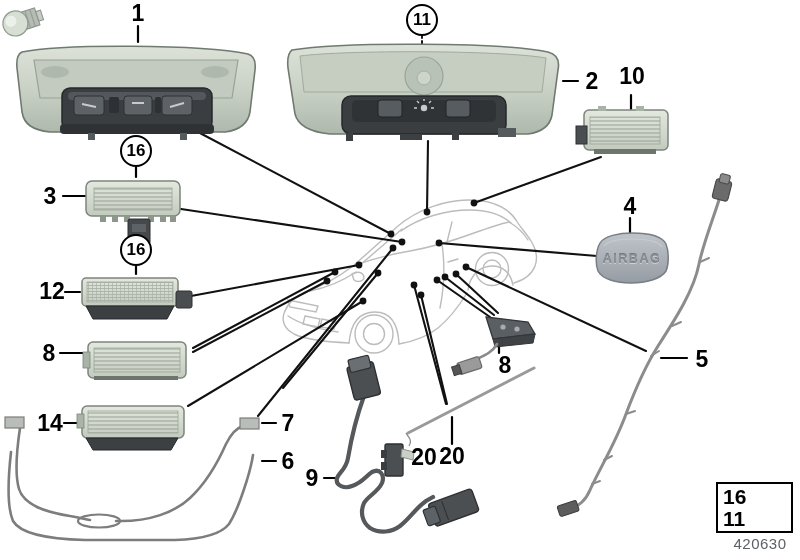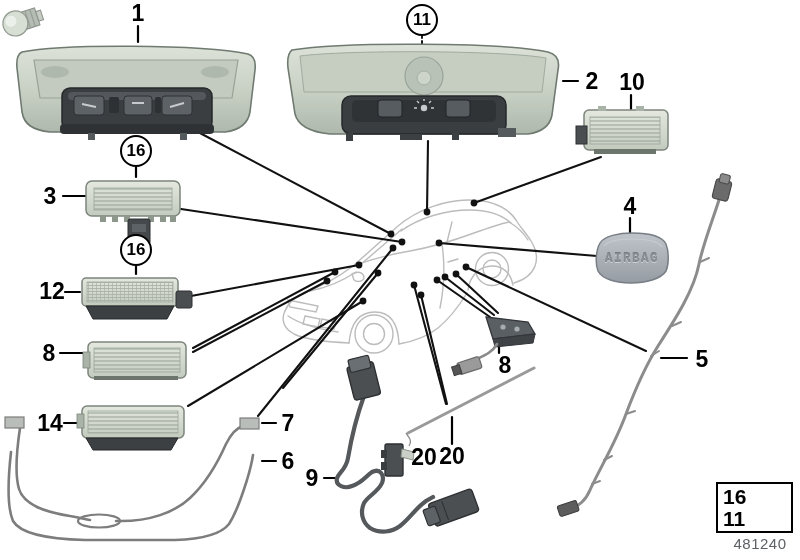--- a/index.html
+++ b/index.html
@@ -13,21 +13,21 @@
         align-items:center;justify-content:center;font-weight:700;font-size:17px;cursor:pointer;}
   .legend-box{position:absolute;left:716px;top:482px;width:77px;height:51px;border:2px solid #000;
         background:#fff;box-sizing:border-box;display:flex;align-items:center;}
   .legend-nums{display:flex;flex-direction:column;font-weight:700;font-size:21px;line-height:1.02;
         padding-left:5px;color:#000;}
   .legend-bulb{position:absolute;left:744px;top:487px;width:46px;height:42px;}
   .diag-num{position:absolute;left:760px;top:543px;transform:translate(-50%,-50%);
         font-size:15px;color:#5d6166;letter-spacing:.5px;}
   .airbag-text{position:absolute;left:632px;top:259px;transform:translate(-50%,-50%);
         font-size:12.5px;font-weight:700;color:#868c93;letter-spacing:1.5px;
-        text-shadow:0 1px 0 #ccd1d6, 0 -1px 0 #757b82;font-family:Liberation Mono, monospace;}
+        text-shadow:0 1px 0 #ccd1d6, 0 -1px 0 #757b82;}
 </style>
 </head>
 <body>
 
 <div class="stage">
 
 <svg width="800" height="560" viewBox="0 0 800 560">
   <defs>
     <linearGradient id="sage" x1="0" y1="0" x2="0" y2="1">
       <stop offset="0" stop-color="#dde2d8"></stop>
@@ -294,21 +294,21 @@
 
 <div class="lbl" style="left:138px;top:13px">1</div>
 <div class="lbl" style="left:592px;top:81px">2</div>
 <div class="lbl" style="left:50px;top:196px">3</div>
 <div class="lbl" style="left:630px;top:206px">4</div>
 <div class="lbl" style="left:702px;top:359px">5</div>
 <div class="lbl" style="left:288px;top:461px">6</div>
 <div class="lbl" style="left:288px;top:423px">7</div>
 <div class="lbl" style="left:49px;top:353px">8</div>
 <div class="lbl" style="left:312px;top:478px">9</div>
-<div class="lbl" style="left:632px;top:82px">10</div>
+<div class="lbl" style="left:632px;top:76px">10</div>
 <div class="lbl" style="left:452px;top:456px">20</div>
 <div class="lbl" style="left:424px;top:457px">20</div>
 <div class="lbl" style="left:50px;top:423px">14</div>
 <div class="lbl" style="left:52px;top:291px">12</div>
 <div class="lbl" style="left:505px;top:365px">8</div>
 
 <div class="circ" style="left:422px;top:20px">11</div>
 <div class="circ" style="left:136px;top:151px">16</div>
 <div class="circ" style="left:136px;top:250px">16</div>
 
@@ -324,15 +324,15 @@
     <line x1="28" y1="12" x2="28" y2="30" stroke="#979e96" stroke-width="1.2"></line>
     <line x1="33" y1="12" x2="33" y2="30" stroke="#979e96" stroke-width="1.2"></line>
     <rect x="38" y="16" width="5" height="10" fill="#c6ccc4" stroke="#8a918a" stroke-width="1"></rect>
     <circle cx="15" cy="21" r="12.5" fill="#d7dfd5" stroke="#90988e" stroke-width="1.2"></circle>
     <circle cx="11.5" cy="17.5" r="5.5" fill="#eef2ec" opacity="0.9"></circle>
   </g>
 </svg>
 
 <div class="airbag-text">AIRBAG</div>
 
-<div class="diag-num">481240</div>
+<div class="diag-num">420630</div>
 
 </div>
 
 </body></html>

